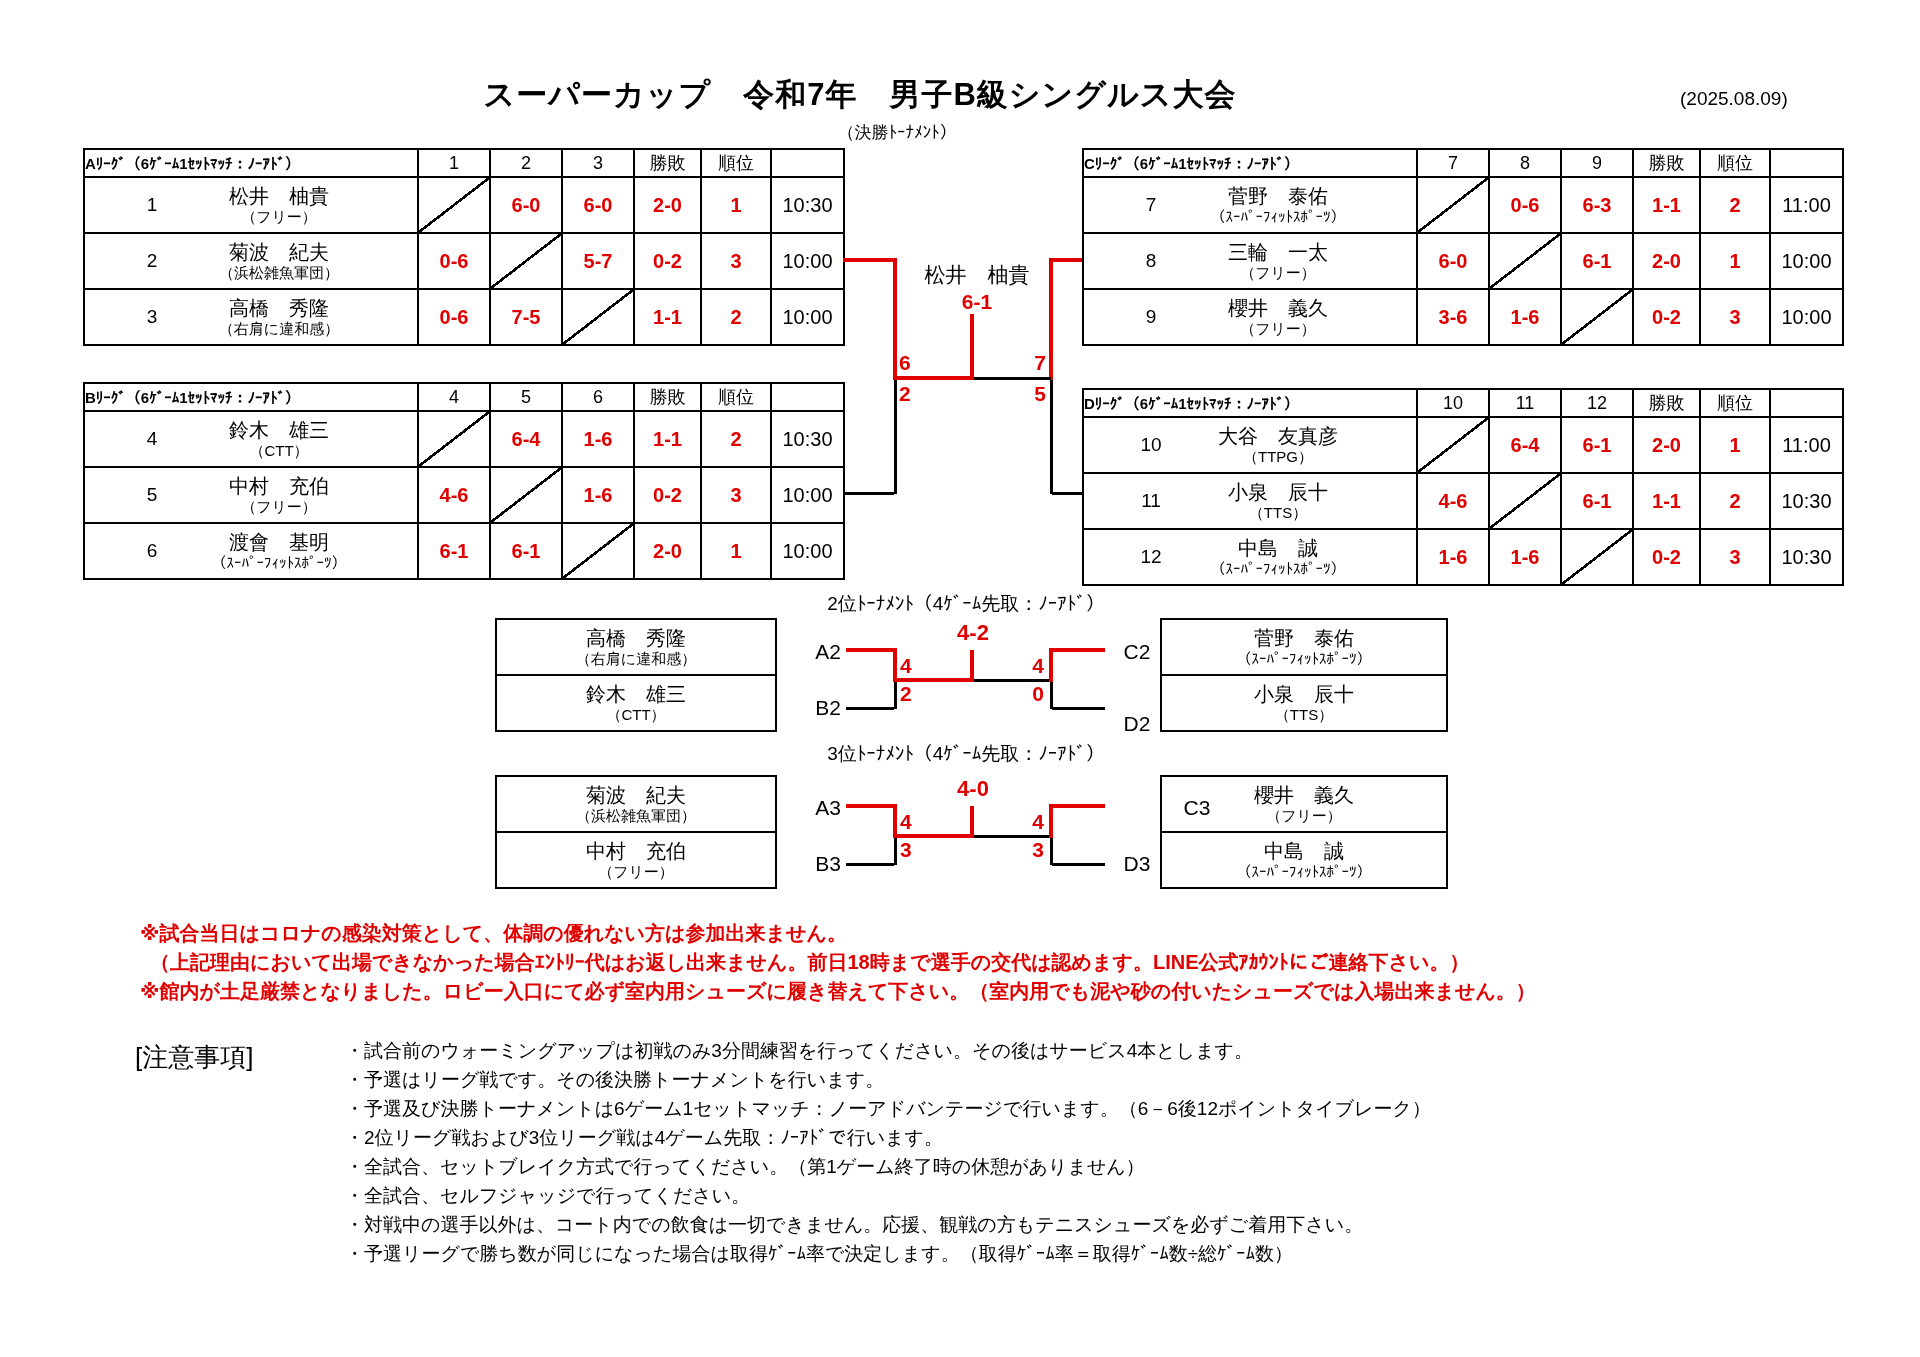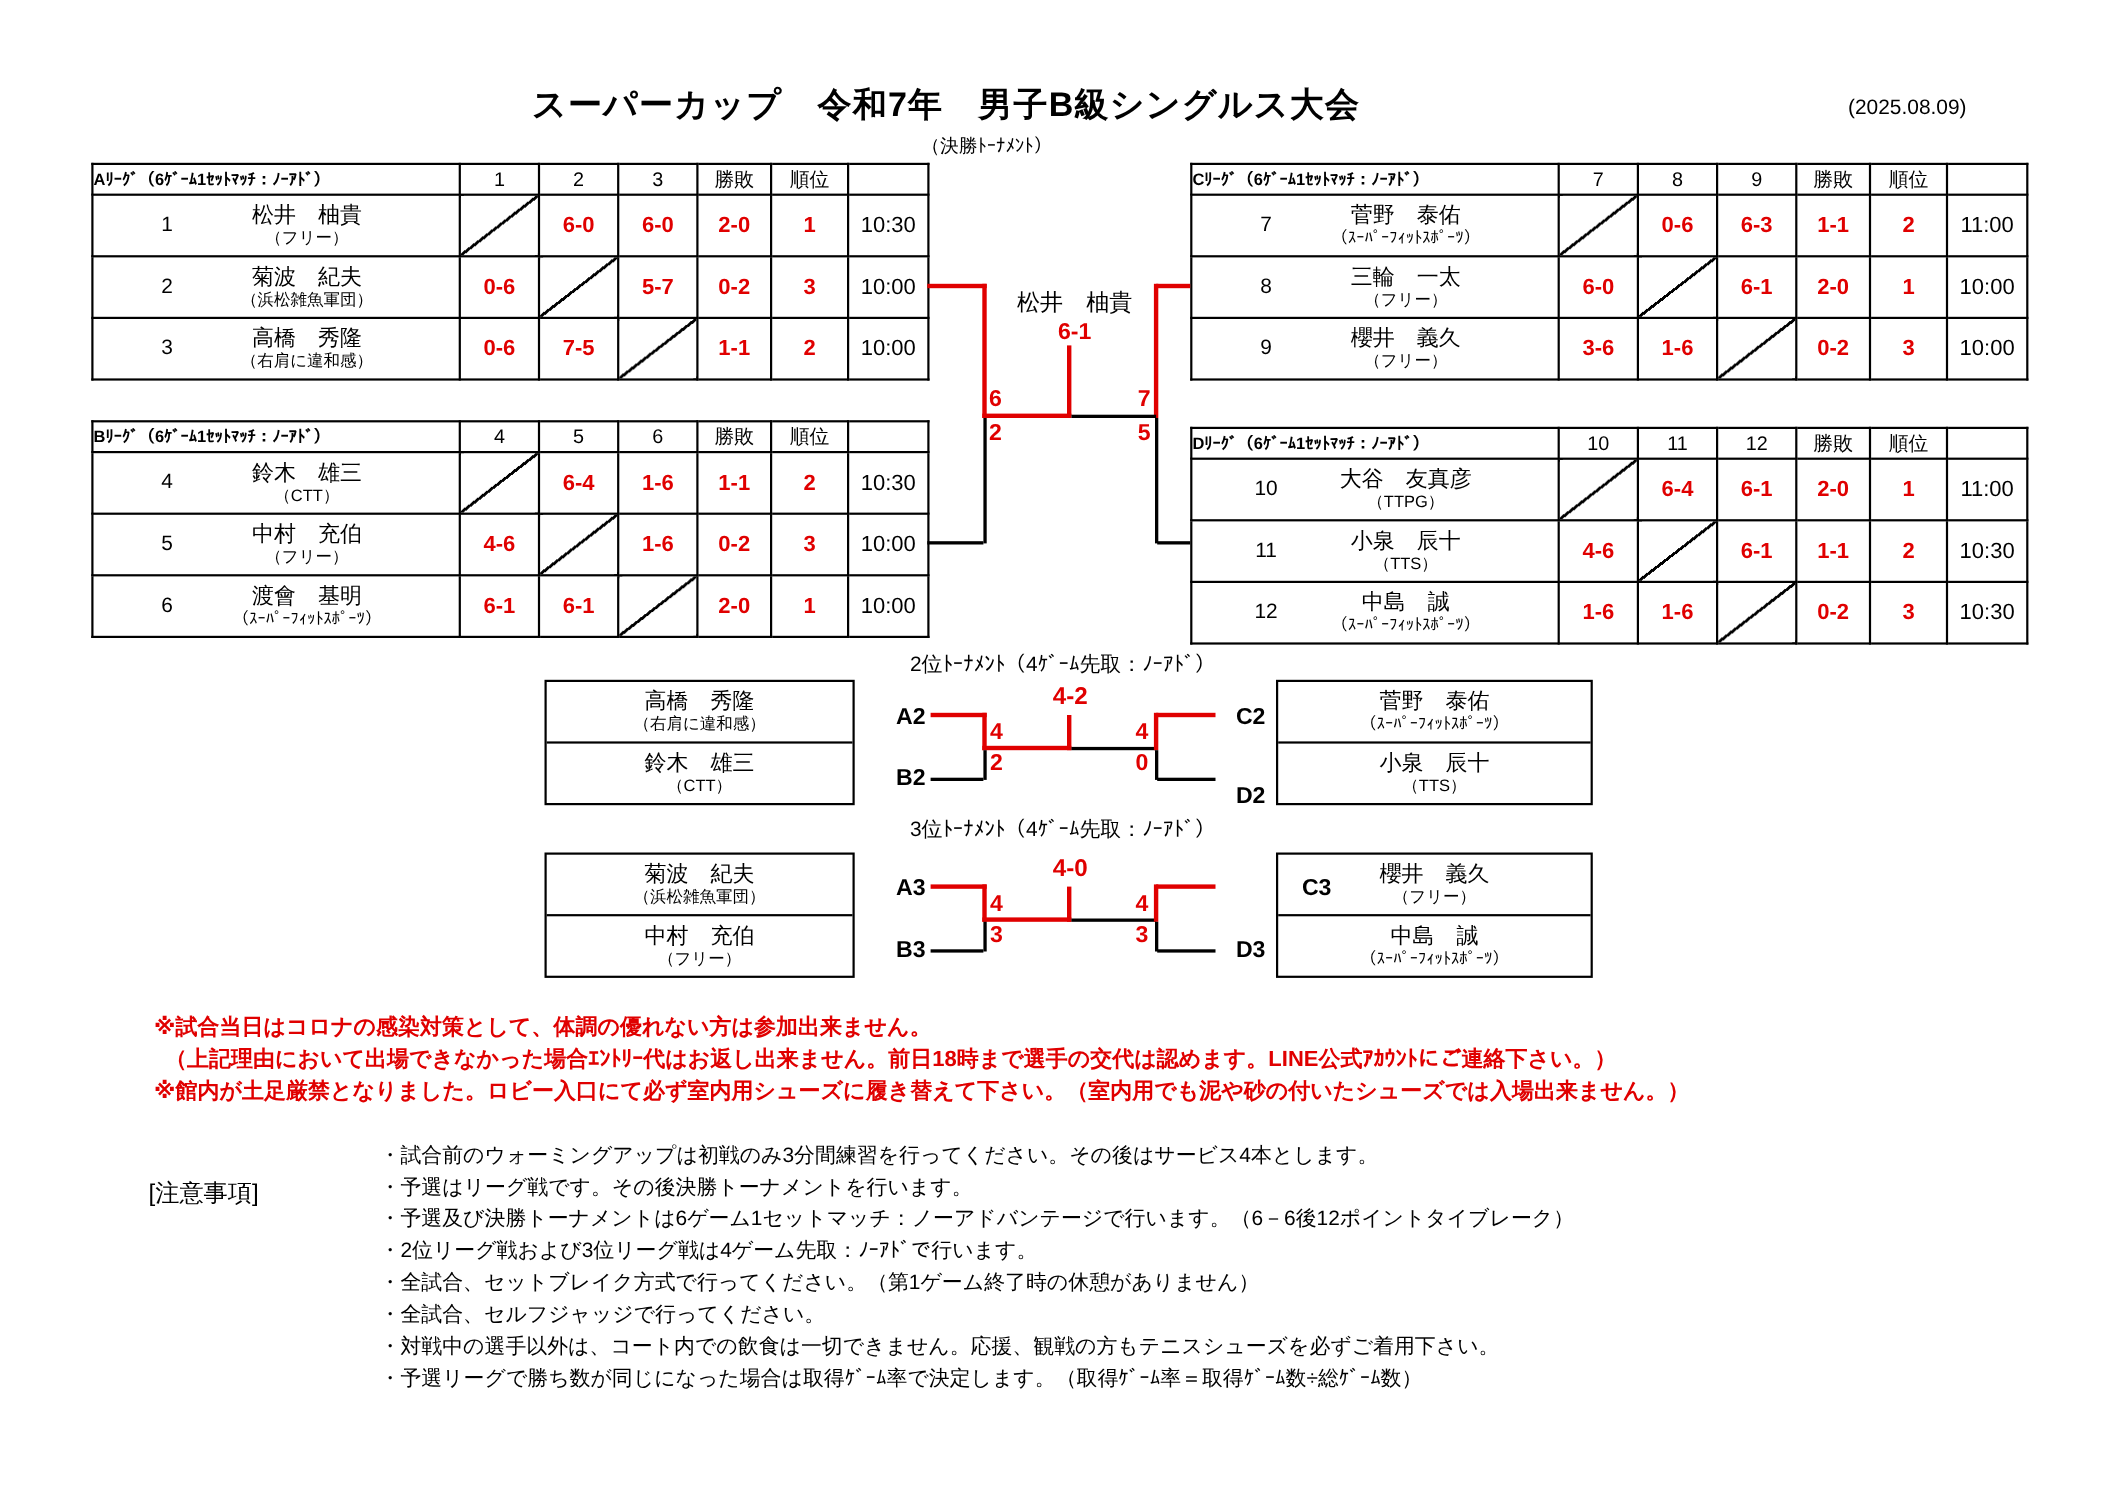--- a/index.html
+++ b/index.html
@@ -26,34 +26,34 @@
   .pname{font-size:20px;white-space:nowrap;}
   .paffil{font-size:15px;white-space:nowrap;}
   td.sc{color:var(--red);font-weight:bold;font-size:20px;text-align:center;}
   td.timec{font-size:20px;text-align:center;}
   td.diag{background:linear-gradient(to bottom right,
     transparent calc(50% - 1.3px),#000 calc(50% - 1.3px),
     #000 calc(50% + 1.3px),transparent calc(50% + 1.3px));}
 
   .rl{position:absolute;background:var(--red);}
   .bl{position:absolute;background:#000;}
-  .lbl{position:absolute;font-size:21px;line-height:24px;white-space:nowrap;text-align:center;font-weight:bold;}
+  .lbl{position:absolute;font-size:21px;line-height:24px;white-space:nowrap;text-align:center;}
   .rednum{position:absolute;color:var(--red);font-weight:bold;font-size:21px;line-height:24px;}
   .champ{position:absolute;font-size:21px;text-align:center;white-space:nowrap;}
   .fscore{position:absolute;color:var(--red);font-weight:bold;font-size:21px;text-align:center;}
   .subtitle{position:absolute;font-size:19px;text-align:center;white-space:nowrap;}
   .bracket-label{position:absolute;font-size:17px;text-align:center;white-space:nowrap;}
   .pbox{position:absolute;border:2.5px solid #000;background:#fff;}
   .bcell{height:54px;display:flex;flex-direction:column;justify-content:center;
     align-items:center;line-height:1.15;}
   .bcell + .bcell{border-top:2px solid #000;}
   .bname{font-size:20px;white-space:nowrap;}
   .baffil{font-size:15px;white-space:nowrap;}
   .rednote{position:absolute;color:var(--red);font-size:20px;font-weight:600;white-space:nowrap;}
-  .notice-label{position:absolute;left:135px;top:1040px;font-size:22px;white-space:nowrap;margin-top:30px;}
+  .notice-label{position:absolute;left:135px;top:1040px;font-size:26px;white-space:nowrap;}
   .notice{position:absolute;left:345px;top:1036px;font-size:19px;line-height:29px;white-space:nowrap;}
 </style>
 </head>
 <body>
 
 <div class="title">スーパーカップ　令和7年　男子B級シングルス大会</div>
 <div class="date">(2025.08.09)</div>
 
 <table class="league" style="left:83px;top:148px">
 <colgroup>

